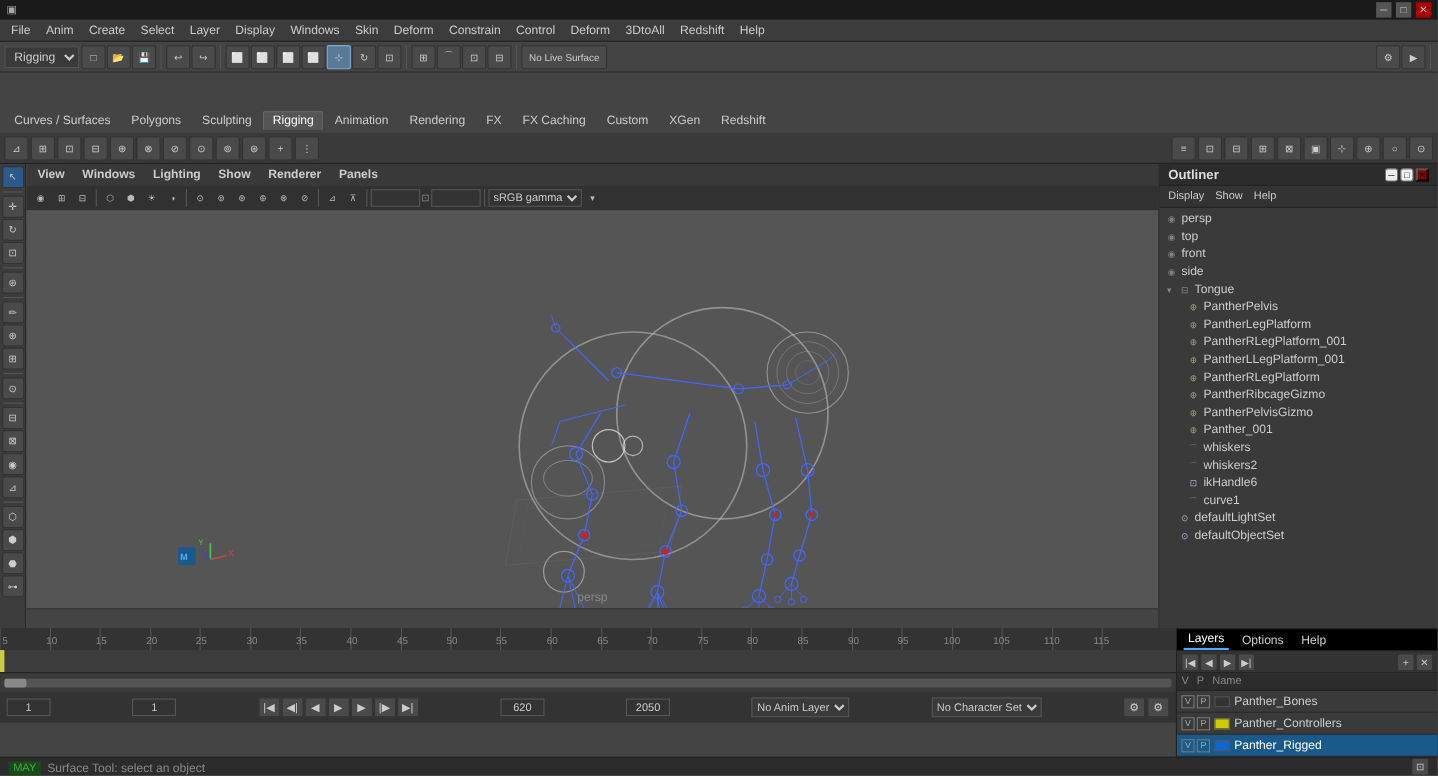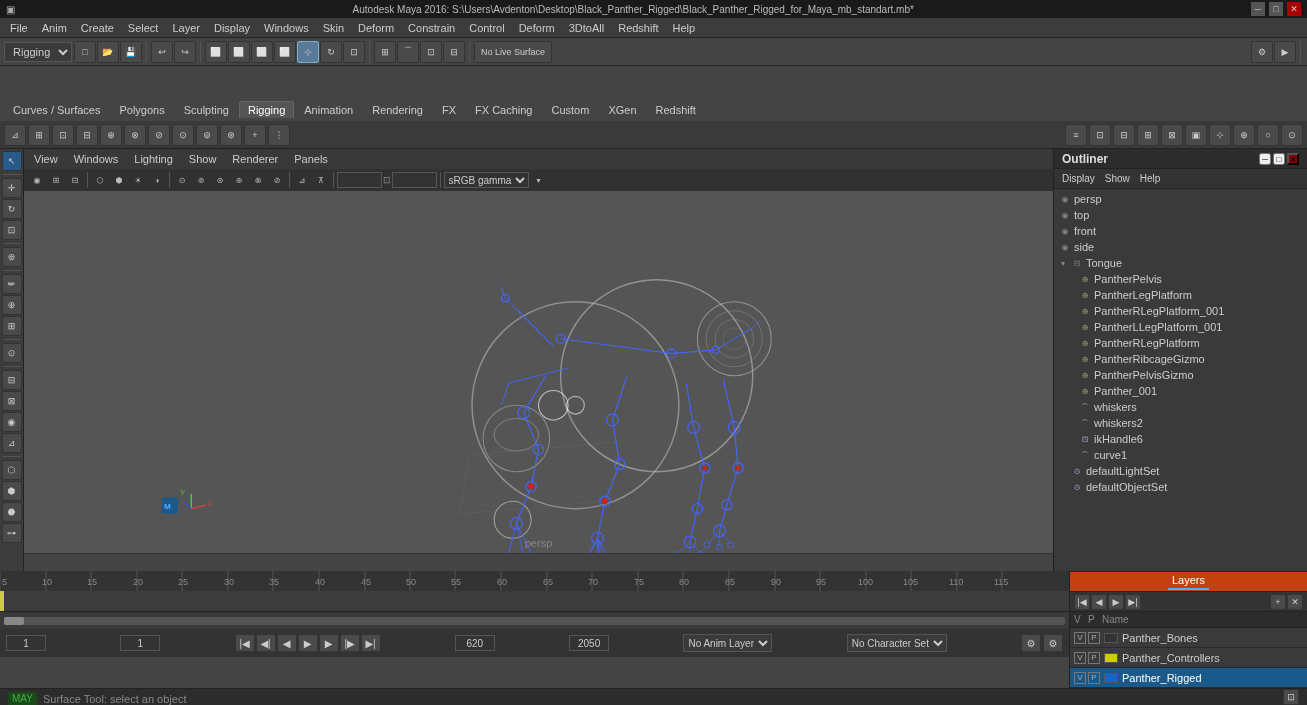--- a/index.html
+++ b/index.html
@@ -151,21 +151,21 @@
       height: 20px;
       background: rgba(50,50,50,0.8);
       display: flex;
       align-items: center;
       padding: 0 6px;
       gap: 8px;
       z-index: 10;
       font-size: 11px;
       color: #ccc;
     }
-    .vp-menu { cursor: pointer; padding: 1px 4px; }
+    .vp-menu { cursor: pointer; padding: 1px 4px; font-weight: bold; }
 
     #viewport-toolbar {
       position: absolute;
       top: 20px; left: 0; right: 0;
       height: 22px;
       background: rgba(45,45,45,0.9);
       display: flex;
       align-items: center;
       padding: 0 4px;
       gap: 1px;
@@ -286,28 +286,27 @@
     #layers-panel {
       width: 238px;
       background: #3a3a3a;
       border-left: 1px solid #222;
       border-top: 1px solid #222;
       display: flex;
       flex-direction: column;
     }
     #layers-header {
       height: 20px;
-      background: #c2410c;
+      background: #000000;
       display: flex;
       align-items: center;
       padding: 0 6px;
       gap: 8px;
       border-bottom: 1px solid #222;
       font-size: 11px;
-      flex-direction: column;
     }
     .layers-tab {
       cursor: pointer;
       color: #ccc;
       padding: 2px 4px;
     }
     .layers-tab.active { color: #fff; border-bottom: 2px solid #5af; }
     #layers-toolbar {
       height: 20px;
       background: #333;
@@ -442,21 +441,20 @@
       height: 100%;
     }
   </style>
 </head>
 <body>
 
 <div id="app">
 
   <div id="title-bar">
     <span style="font-size:10px;color:#aaa;">▣</span>
-    <span class="title-text">Autodesk Maya 2016: S:\Users\Avdenton\Desktop\Black_Panther_Rigged\Black_Panther_Rigged_for_Maya_mb_standart.mb*</span>
     <div class="win-controls">
       <button class="win-btn">─</button>
       <button class="win-btn">□</button>
       <button class="win-btn" style="background:#a00;">✕</button>
     </div>
   </div>
 
   <div id="menu-bar">
     <span class="menu-item">File</span>
     <span class="menu-item">Anim</span>

